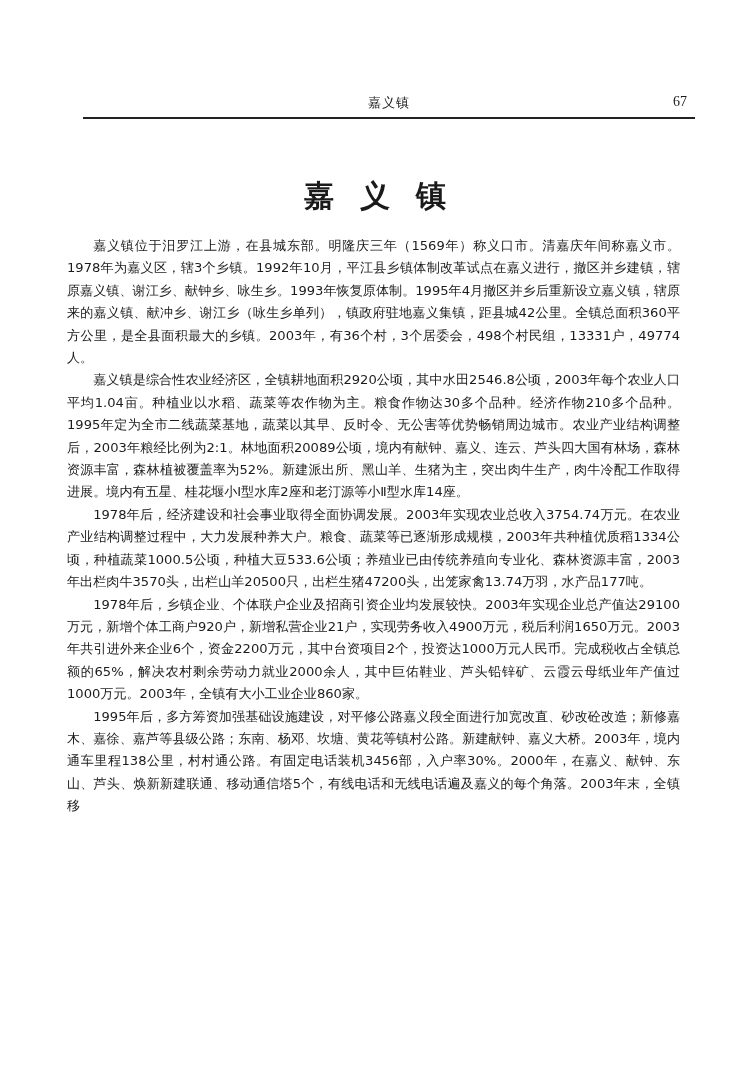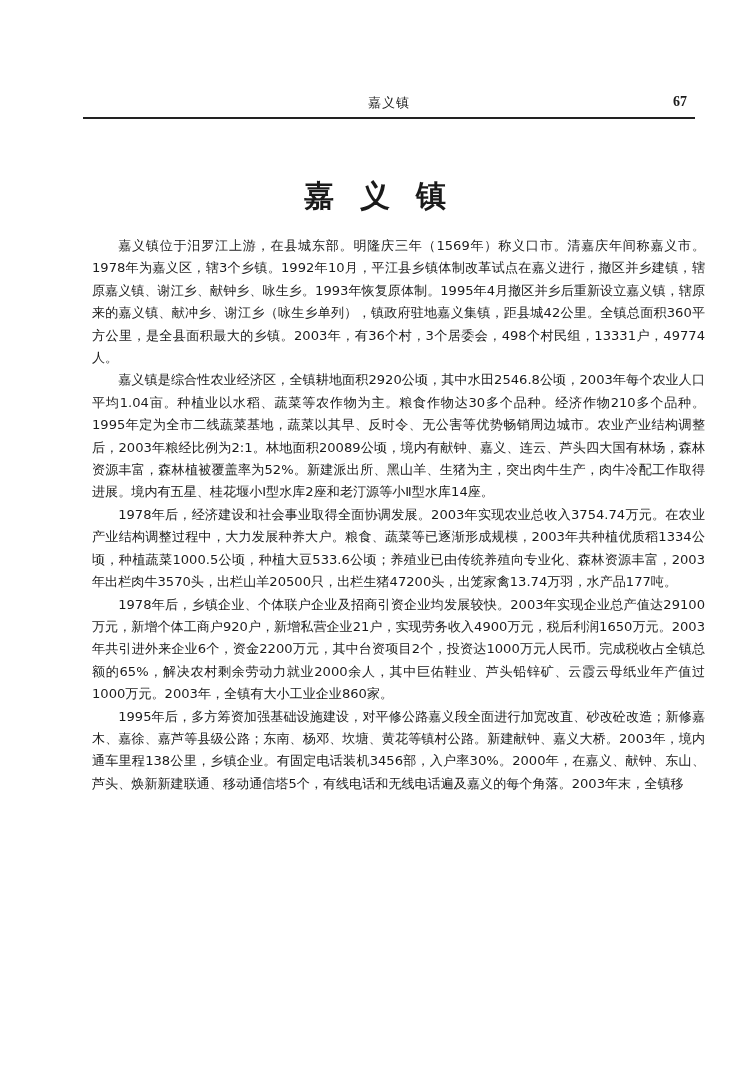--- a/index.html
+++ b/index.html
@@ -2,40 +2,40 @@
 <html><head>
 <meta charset="utf-8">
 <style>
   html, body { margin: 0; padding: 0; background: #ffffff; }
   body { width: 750px; height: 1065px; position: relative; overflow: hidden;
          font-family: "DejaVu Serif", "Liberation Serif", serif; color: #1a1a1a; }
   .running-head { position: absolute; left: 83px; top: 94px; width: 612px; height: 20px; }
   .rh-title { position: absolute; left: 0; width: 100%; text-align: center; top: 0;
               font-size: 13px; letter-spacing: 1px; }
   .rh-page { position: absolute; right: 8px; top: 0; font-size: 14px;
-             font-family: "Liberation Serif", serif; font-weight: bold; }
+             font-family: "Liberation Serif", serif; }
   .rule { position: absolute; left: 83px; top: 117px; width: 612px; height: 0;
           border-top: 2px solid #222; }
   .chapter-title { position: absolute; left: 0; width: 750px; top: 176px; text-align: center;
                    font-size: 30px; font-weight: bold; letter-spacing: 26px; text-indent: 26px; }
-  .body-text { position: absolute; left: 92px; top: 235px; width: 613px;
+  .body-text { position: absolute; left: 67px; top: 235px; width: 613px;
                font-size: 13.1px; line-height: 22.4px; text-align: justify;
                font-family: "DejaVu Sans", "Liberation Sans", sans-serif; color: #1b1b1b; }
   .body-text p { margin: 0; text-indent: 2em; }
 </style>
 </head>
 <body>
 
 <div class="running-head">
   <div class="rh-title">嘉义镇</div>
   <div class="rh-page">67</div>
 </div>
 <div class="rule"></div>
 
 <div class="chapter-title">嘉义镇</div>
 
 <div class="body-text">
   <p>嘉义镇位于汨罗江上游，在县城东部。明隆庆三年（1569年）称义口市。清嘉庆年间称嘉义市。1978年为嘉义区，辖3个乡镇。1992年10月，平江县乡镇体制改革试点在嘉义进行，撤区并乡建镇，辖原嘉义镇、谢江乡、献钟乡、咏生乡。1993年恢复原体制。1995年4月撤区并乡后重新设立嘉义镇，辖原来的嘉义镇、献冲乡、谢江乡（咏生乡单列），镇政府驻地嘉义集镇，距县城42公里。全镇总面积360平方公里，是全县面积最大的乡镇。2003年，有36个村，3个居委会，498个村民组，13331户，49774人。</p>
   <p>嘉义镇是综合性农业经济区，全镇耕地面积2920公顷，其中水田2546.8公顷，2003年每个农业人口平均1.04亩。种植业以水稻、蔬菜等农作物为主。粮食作物达30多个品种。经济作物210多个品种。1995年定为全市二线蔬菜基地，蔬菜以其早、反时令、无公害等优势畅销周边城市。农业产业结构调整后，2003年粮经比例为2:1。林地面积20089公顷，境内有献钟、嘉义、连云、芦头四大国有林场，森林资源丰富，森林植被覆盖率为52%。新建派出所、黑山羊、生猪为主，突出肉牛生产，肉牛冷配工作取得进展。境内有五星、桂花堰小Ⅰ型水库2座和老汀源等小Ⅱ型水库14座。</p>
   <p>1978年后，经济建设和社会事业取得全面协调发展。2003年实现农业总收入3754.74万元。在农业产业结构调整过程中，大力发展种养大户。粮食、蔬菜等已逐渐形成规模，2003年共种植优质稻1334公顷，种植蔬菜1000.5公顷，种植大豆533.6公顷；养殖业已由传统养殖向专业化、森林资源丰富，2003年出栏肉牛3570头，出栏山羊20500只，出栏生猪47200头，出笼家禽13.74万羽，水产品177吨。</p>
   <p>1978年后，乡镇企业、个体联户企业及招商引资企业均发展较快。2003年实现企业总产值达29100万元，新增个体工商户920户，新增私营企业21户，实现劳务收入4900万元，税后利润1650万元。2003年共引进外来企业6个，资金2200万元，其中台资项目2个，投资达1000万元人民币。完成税收占全镇总额的65%，解决农村剩余劳动力就业2000余人，其中巨佑鞋业、芦头铅锌矿、云霞云母纸业年产值过1000万元。2003年，全镇有大小工业企业860家。</p>
-  <p>1995年后，多方筹资加强基础设施建设，对平修公路嘉义段全面进行加宽改直、砂改砼改造；新修嘉木、嘉徐、嘉芦等县级公路；东南、杨邓、坎塘、黄花等镇村公路。新建献钟、嘉义大桥。2003年，境内通车里程138公里，乡镇企业。有固定电话装机3456部，入户率30%。2000年，在嘉义、献钟、东山、芦头、焕新新建联通、移动通信塔5个，有线电话和无线电话遍及嘉义的每个角落。2003年末，全镇移</p>
+  <p>1995年后，多方筹资加强基础设施建设，对平修公路嘉义段全面进行加宽改直、砂改砼改造；新修嘉木、嘉徐、嘉芦等县级公路；东南、杨邓、坎塘、黄花等镇村公路。新建献钟、嘉义大桥。2003年，境内通车里程138公里，村村通公路。有固定电话装机3456部，入户率30%。2000年，在嘉义、献钟、东山、芦头、焕新新建联通、移动通信塔5个，有线电话和无线电话遍及嘉义的每个角落。2003年末，全镇移</p>
 </div>
 
 </body></html>

